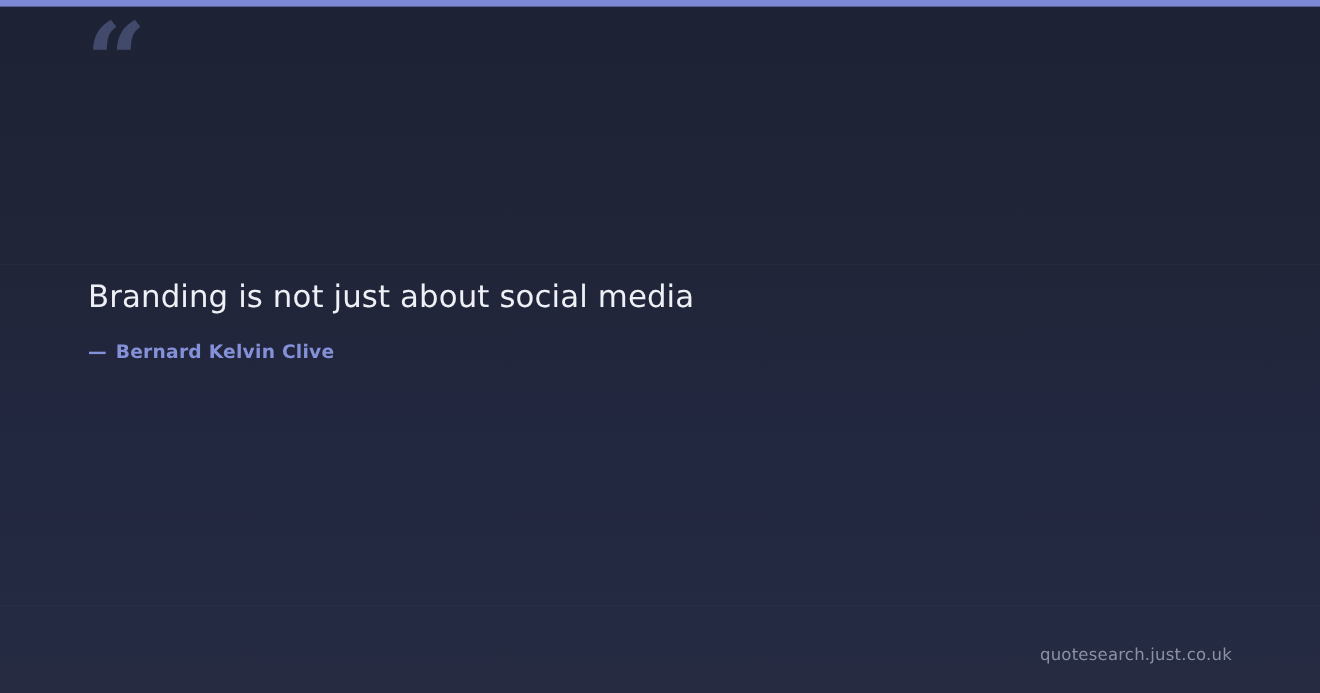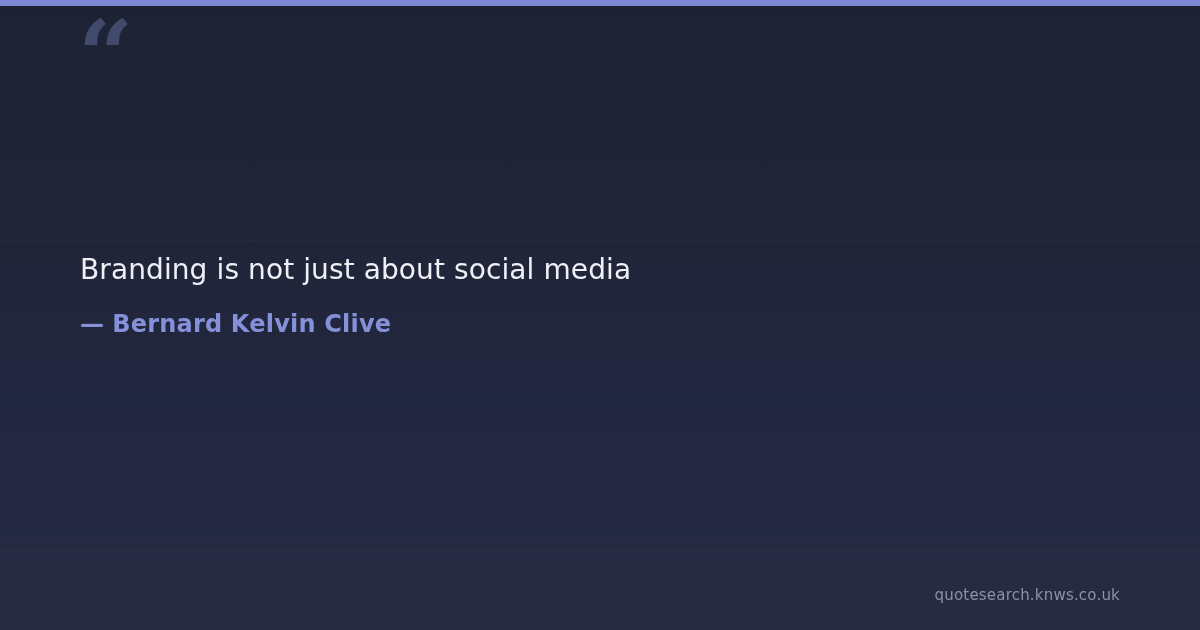--- a/index.html
+++ b/index.html
@@ -77,21 +77,21 @@
     font-size: 28px;
     font-weight: 400;
     line-height: 1.28;
     color: #eef0f6;
     letter-spacing: 0.1px;
     max-width: 1000px;
   }
 
   .attribution {
     margin: 22px 0 0 0;
-    font-size: 24px;
+    font-size: 17px;
     font-weight: 700;
     line-height: 1.2;
     color: #8490d8;
     letter-spacing: 0.2px;
   }
   .attribution .dash {
     margin-right: 8px;
   }
 
   .source {
@@ -117,15 +117,15 @@
   <div class="quote-mark">“</div>
 
   <div class="content">
     <p class="quote-text">Branding is not just about social media</p>
 
     <p class="attribution">
       <span class="dash">—</span><span>Bernard Kelvin Clive</span>
     </p>
   </div>
 
-  <div class="source">quotesearch.knws.co.uk</div>
+  <div class="source">quotesearch.just.co.uk</div>
 
 </div>
 
 </body></html>

